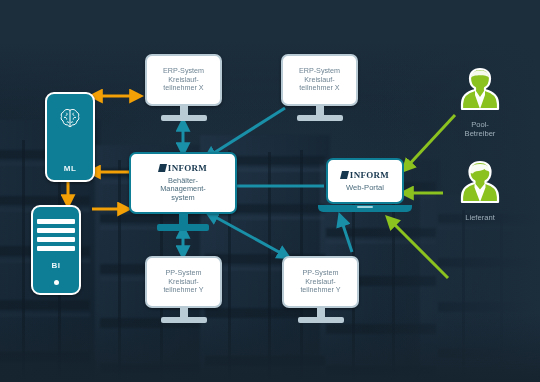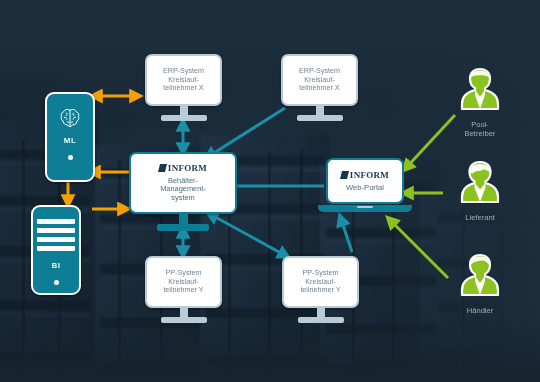--- a/index.html
+++ b/index.html
@@ -66,20 +66,21 @@
     border-radius:9px;
     background:#0d7e95;
     border:2px solid #ffffff;
     box-shadow:0 1px 3px rgba(0,0,0,.45);
     display:flex;flex-direction:column;align-items:center;
     color:#ffffff;
   }
   .pill .pill-label{
     font-size:8px;letter-spacing:.4px;font-weight:bold;
     color:#eaf6f9;
+    margin-top:28px;
   }
   .pill .pill-dot{
     width:5px;height:5px;border-radius:50%;background:#ffffff;
   }
   .brain-wrap{margin-top:12px;}
   .bars{display:flex;flex-direction:column;gap:4px;margin-top:12px;}
   .bars span{display:block;width:38px;height:5px;background:#ffffff;border-radius:1px;}
 
   
   .monitor{position:absolute;}
@@ -386,24 +387,14 @@
     <span>
       <svg width="48" height="46" viewBox="0 0 48 46" aria-hidden="true">
         <path d="M24 3 C17 3 13.5 7 13.5 13 C13.5 17.6 15.5 20.8 18.5 22.2 L18.5 24 C10.5 26 6 30.5 6 38 L6 43 L42 43 L42 38 C42 30.5 37.5 26 29.5 24 L29.5 22.2 C32.5 20.8 34.5 17.6 34.5 13 C34.5 7 31 3 24 3 Z" fill="#8bc220" stroke="#ffffff" stroke-width="2.2" stroke-linejoin="round"></path>
         <path d="M18.5 23.8 L24 30.4 L29.5 23.8 L29.5 28.6 L24 43 L18.5 28.6 Z" fill="#ffffff"></path>
         <path d="M14.2 14 C13 10 15 5 24 5 C33 5 35 10 33.8 14 C33 11 30 12.4 28.5 10 C26 12.6 18 11 17 14.6 Z" fill="#ffffff" opacity=".95"></path>
       </svg>
     </span>
     <span class="plabel">Lieferant</span>
   </div>
 
-  <div class="person" style="left:442px;top:252px;width:76px;">
-    <span>
-      <svg width="48" height="46" viewBox="0 0 48 46" aria-hidden="true">
-        <path d="M24 3 C17.5 3 14 7 14 12.5 C14 17 16 20.5 19 22 L19 24 C11 26 6 30.5 6 38 L6 43 L42 43 L42 38 C42 30.5 37 26 29 24 L29 22 C32 20.5 34 17 34 12.5 C34 7 30.5 3 24 3 Z" fill="#8bc220" stroke="#ffffff" stroke-width="2.2" stroke-linejoin="round"></path>
-        <path d="M19 23.6 L24 31 L29 23.6 L29 29 L24 43 L19 29 Z" fill="#ffffff"></path>
-        <path d="M14.6 12.6 C14 7 18 4.6 24 4.6 C30 4.6 34 7 33.4 12.6 C31 11.4 29.5 8.6 27 8.6 C22.5 8.6 18 10 14.6 12.6 Z" fill="#ffffff" opacity=".92"></path>
-      </svg>
-    </span>
-    <span class="plabel">Händler</span>
-  </div>
 
 </div>
 
 </body></html>

